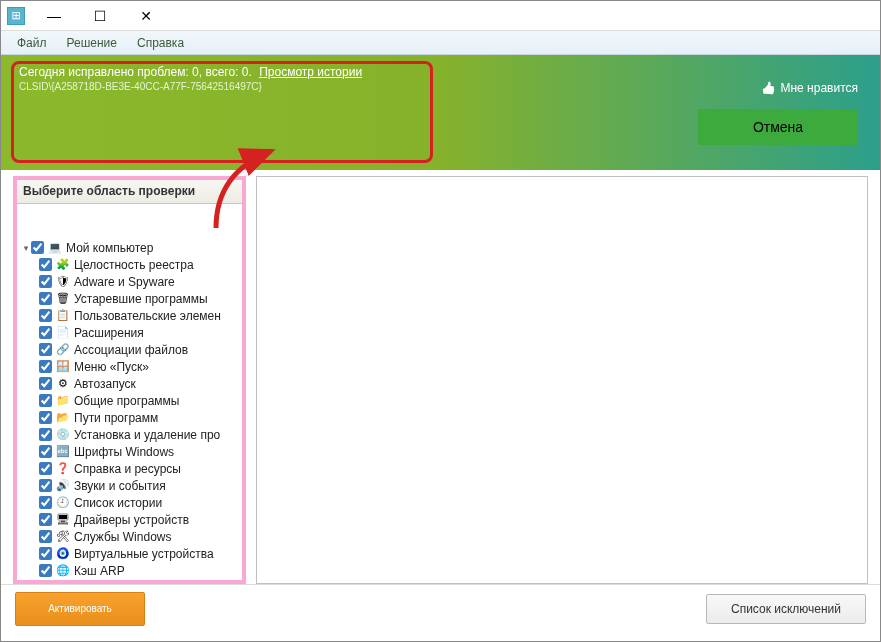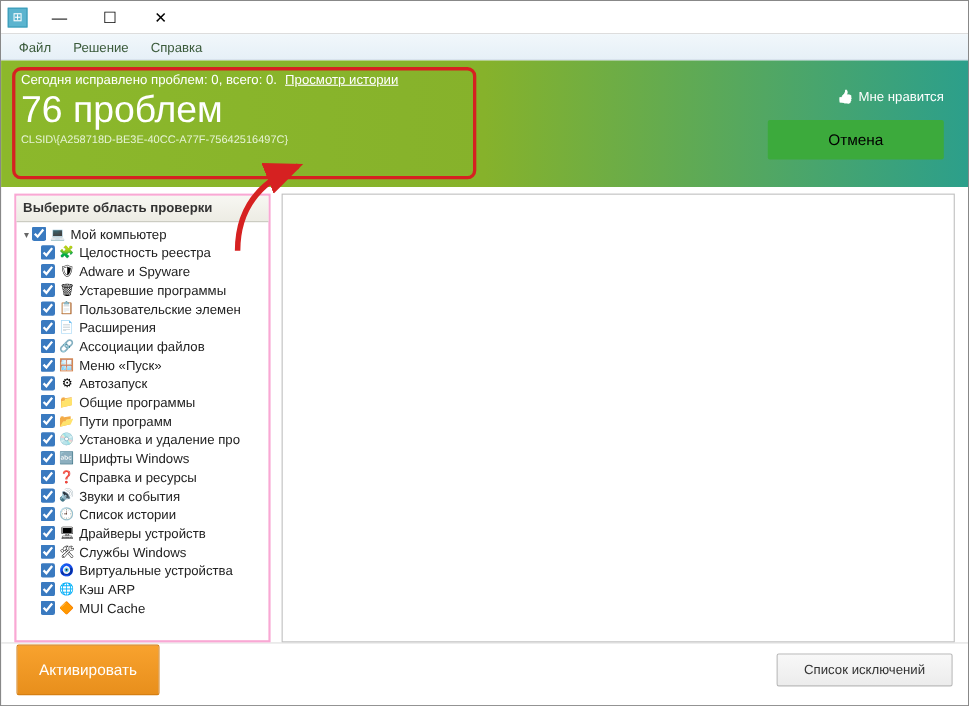--- a/index.html
+++ b/index.html
@@ -22,40 +22,40 @@
 .stats-line { font-size: 12px; color:#fff; }
 .stats-line a { color:#fff; margin-left:4px; }
 .big-count { font-size: 34px; font-weight: 300; color:#fff; margin-top:2px; }
 .clsid { font-size: 10px; color: #e6f3d4; margin-top:2px; white-space:nowrap; overflow:hidden; text-overflow:ellipsis; max-width:400px; }
 .banner-right { width: 210px; display:flex; flex-direction:column; align-items:flex-end; justify-content:center; padding-right:22px; gap:14px;}
 .like-btn { color:#fff; font-size:12px; display:flex; align-items:center; gap:4px; cursor:default; }
 .like-btn::before { content:"👍"; font-size:12px; filter: grayscale(1) brightness(2);}
 .cancel-btn { background:#3caa3c; color:#000000; border:none; width:160px; height:36px; font-size:14px; cursor:default; border-radius:2px;}
 
 .middle { display:flex; height: 414px; padding: 6px 12px 0 12px; gap:10px; }
-.left-panel { width: 233px; border:2px solid #f9a8d4; background:#fff; display:flex; flex-direction:column; }
+.left-panel { width: 233px; border:4px solid #f9a8d4; background:#fff; display:flex; flex-direction:column;gap:33px; }
 .panel-header { background: linear-gradient(#f7f7f2,#edece4); border-bottom:1px solid #c7c7bc; height:24px; font-size:12px; font-weight:bold; padding:4px 6px; color:#333;}
 .tree { flex:1; overflow-y:auto; overflow-x:hidden; font-size:12px; padding:2px 0 2px 2px;}
 .tree-row { display:flex; align-items:center; height:17px; padding:0 2px; white-space:nowrap; }
 .tree-row.root { padding-left: 2px; }
 .tree-row.child { padding-left: 20px; }
 .tree .triangle { width:10px; display:inline-block; color:#666; font-size:9px; text-align:center;}
 .tree input[type=checkbox] { width:13px; height:13px; margin-right:3px; accent-color:#3a7ac0;}
 .tree .t-icon { width:16px; height:14px; display:inline-flex; align-items:center; justify-content:center; margin-right:3px; font-size:11px;}
 .tree .t-label { color:#222; }
 .tree::-webkit-scrollbar { width:16px; }
 .tree::-webkit-scrollbar-track { background:#f0f0f0; border-left:1px solid #ddd;}
 .tree::-webkit-scrollbar-thumb { background:#c7c7c7; border:1px solid #a8a8a8;}
 
 .right-panel { flex:1; border:1px solid #bfbfbf; background:#fff; display:flex; flex-direction:column;}
 .results-header { height:24px; border-bottom:1px solid #d0d0d0; font-size:12px; padding:4px 8px; color:#333; background:linear-gradient(#fafafa,#eee);}
 .results-body { flex:1; }
 
 .bottombar { height: 48px; display:flex; align-items:center; padding:0 14px; gap:10px; border-top:1px solid #ddd;}
-.activate-btn { background: linear-gradient(#f8a22e,#e88f1c); color:#fff; border:1px solid #d67f12; height:46px; width:130px; font-size:14px; border-radius:2px; cursor:default;}
+.activate-btn { background: linear-gradient(#f8a22e,#e88f1c); color:#fff; border:1px solid #d67f12; height:34px; width:130px; font-size:10px; border-radius:2px; cursor:default;}
 .spacer { flex:1; }
 .grey-btn { background: linear-gradient(#f8f8f8,#ececec); border:1px solid #b8b8b8; height:30px; padding:0 18px; font-size:12px; color:#333; border-radius:2px; cursor:default; min-width:160px;}
 </style>
 </head>
 <body>
 
 <div class="titlebar">
   <span class="app-icon"></span>
   <div class="win-controls">
     <div class="win-btn">—</div>
@@ -69,21 +69,20 @@
   <div class="menu-item">Решение</div>
   <div class="menu-item">Справка</div>
 </div>
 
 <div class="banner">
   <div class="banner-left">
     <div class="stats-line">
       <span>Сегодня исправлено проблем: </span><span>0</span><span>, всего: </span><span>0</span>.
       <a href="#">Просмотр истории</a>
     </div>
-    <div class="big-count">76 проблем</div>
     <div class="clsid">CLSID\{A258718D-BE3E-40CC-A77F-75642516497C}</div>
     <div class="highlight-box"></div>
     <svg class="arrow" width="90" height="90">
       <defs>
           <marker id="ah" markerWidth="8" markerHeight="8" refX="6" refY="3" orient="auto">
             <path d="M0,0 L7,3 L0,6 Z" fill="#d62121"></path>
           </marker>
         </defs>
       <path d="M 5 85 Q 5 30 60 8" stroke="#d62121" stroke-width="5" fill="none" marker-end="url(#ah)"></path>
     </svg>

